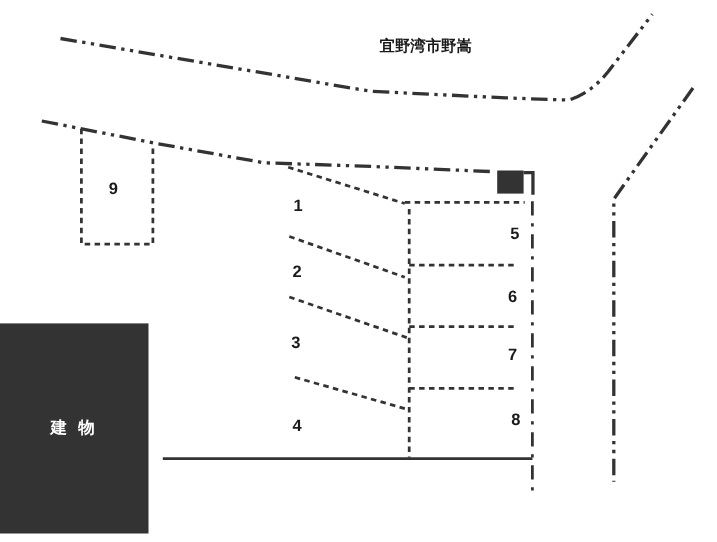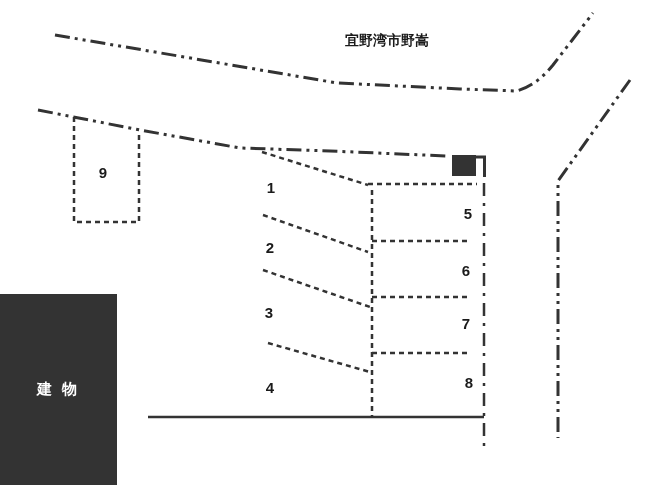--- a/index.html
+++ b/index.html
@@ -8,28 +8,28 @@
     width:652px;height:493px;
     background:#ffffff;
     overflow:hidden;
     font-family:"Liberation Sans", sans-serif;
     color:#1a1a1a;
   }
   .map-svg{position:absolute;left:0;top:0;}
   .title{
     position:absolute;left:287px;top:33px;width:200px;
     text-align:center;font-weight:bold;font-size:14px;line-height:16px;
-    color:#1a1a1a;white-space:nowrap;font-family:Liberation Serif, serif;
+    color:#1a1a1a;white-space:nowrap;
   }
   .num{
     position:absolute;transform:translate(-50%,-50%);
     font-weight:bold;font-size:15px;color:#1a1a1a;
   }
   .building{
-    position:absolute;left:0;top:294px;width:117px;height:191px;
+    position:absolute;left:0;top:294px;width:135px;height:191px;
     background:#333333;
     display:flex;align-items:center;justify-content:center;
   }
   .building span{
     color:#ffffff;font-weight:bold;font-size:15px;letter-spacing:3px;
   }
 </style>
 </head>
 <body>
 

